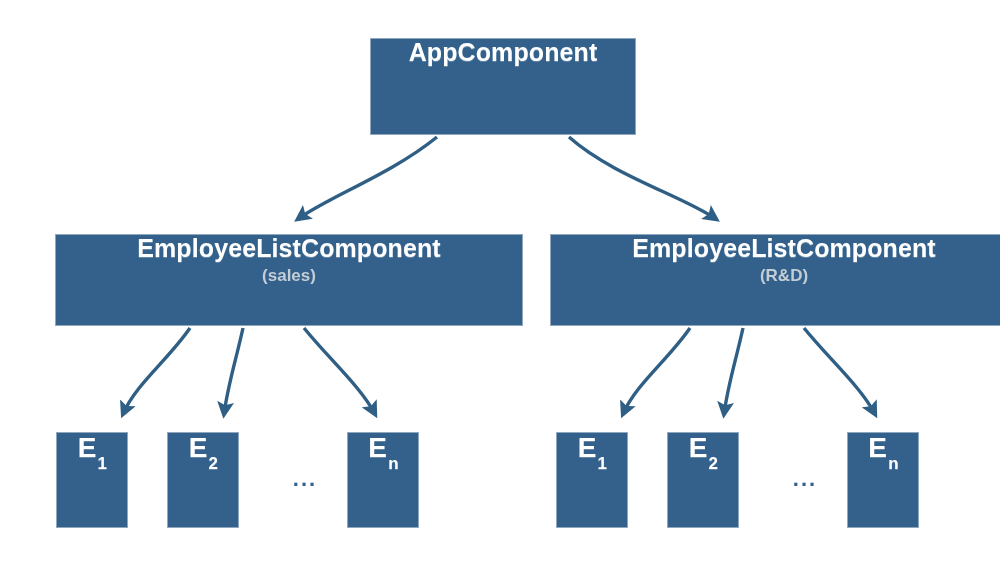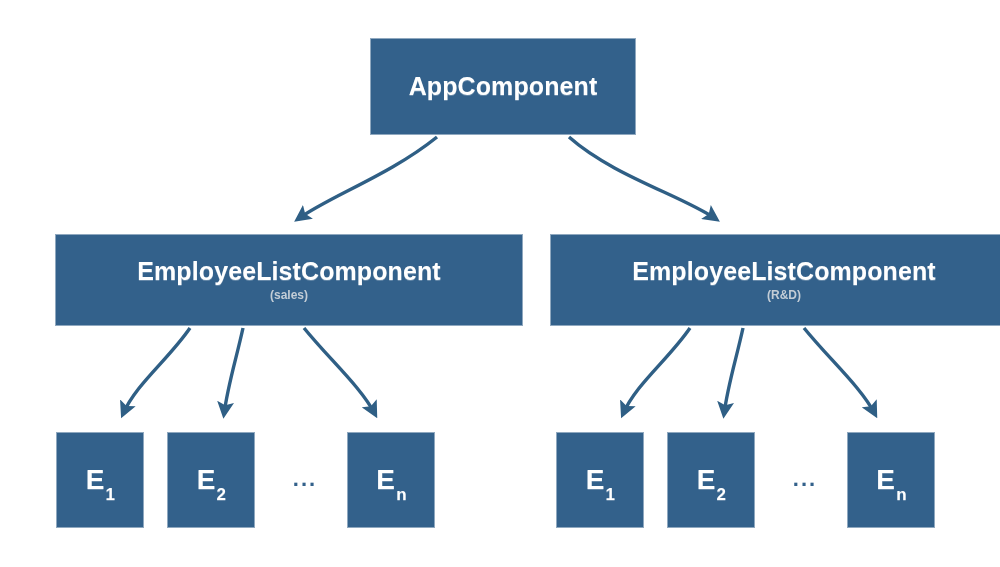--- a/index.html
+++ b/index.html
@@ -27,21 +27,21 @@
     pointer-events: none;
   }
   .node {
     position: absolute;
     box-sizing: border-box;
     background: #33618B;
     border: 1px solid #8FA8BF;
     display: flex;
     flex-direction: column;
     align-items: center;
-    justify-content: center;
+    justify-content: flex-start;
     text-align: center;
     color: #ffffff;
     z-index: 2;
   }
   .node-title {
     font-weight: bold;
     line-height: 1.1;
     letter-spacing: 0.1px;
     text-shadow: 0 1px 0 rgba(255,255,255,0.25);
   }
@@ -62,26 +62,26 @@
 
   
   .node-mid {
     top: 234px;
     width: 468px;
     height: 92px;
   }
   .node-mid-left  { left: 55px; }
   .node-mid-right { left: 550px; }
   .node-mid .node-title { font-size: 25px; }
-  .node-mid .node-subtitle { font-size: 12px; }
+  .node-mid .node-subtitle { font-size: 17px; }
 
   
   .node-leaf {
     top: 432px;
-    width: 88px;
+    width: 72px;
     height: 96px;
   }
   .node-leaf .node-title {
     font-size: 28px;
   }
   .node-leaf .sub {
     font-size: 17px;
     vertical-align: sub;
     line-height: 0;
     position: relative;

